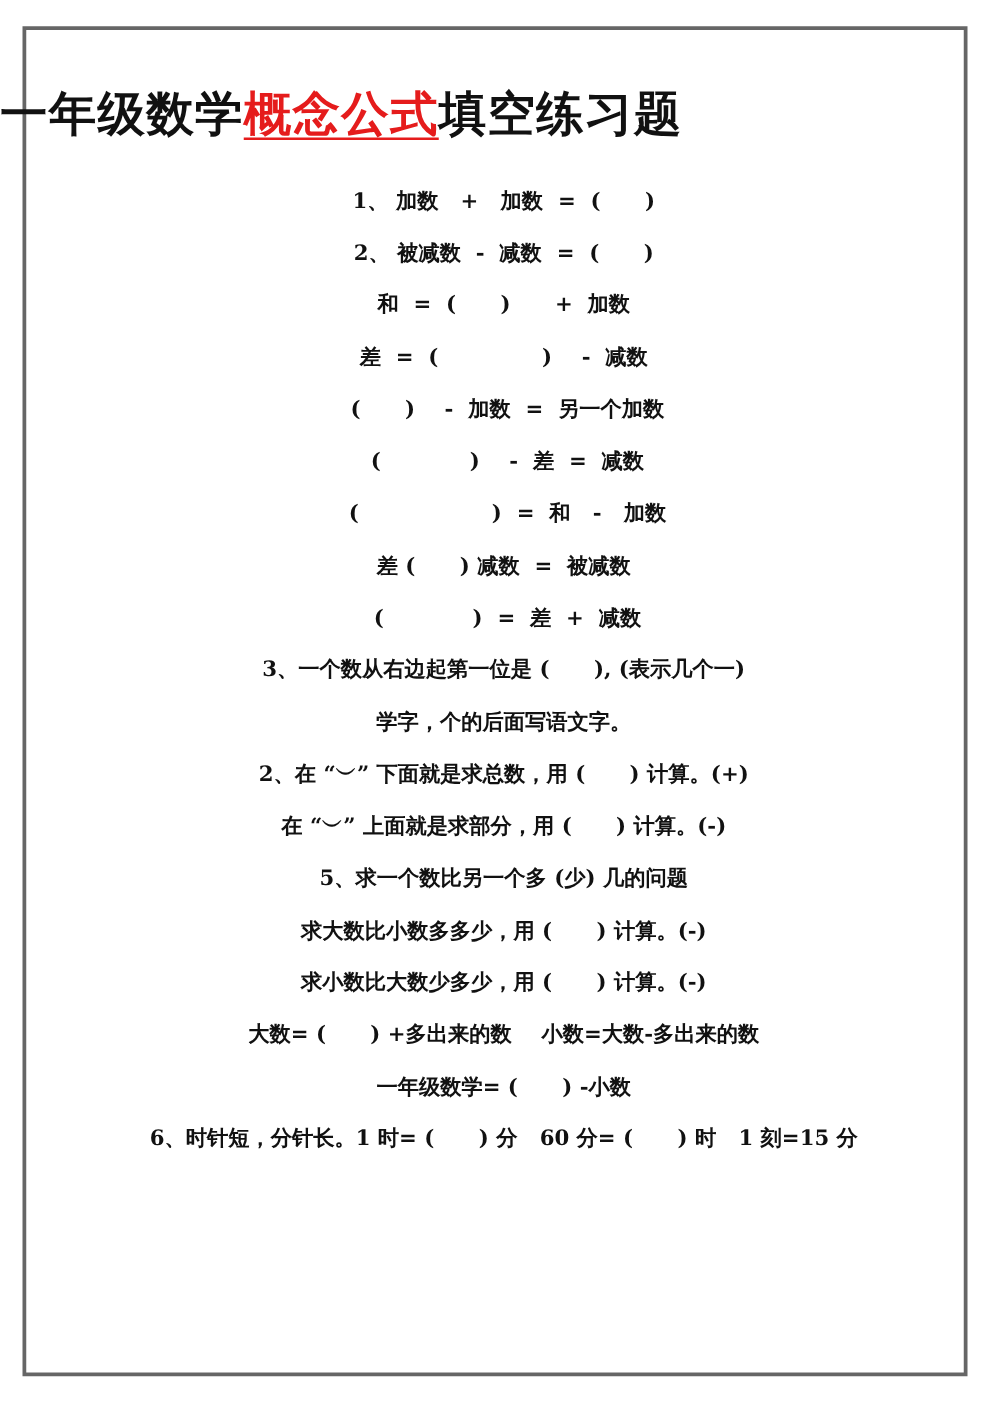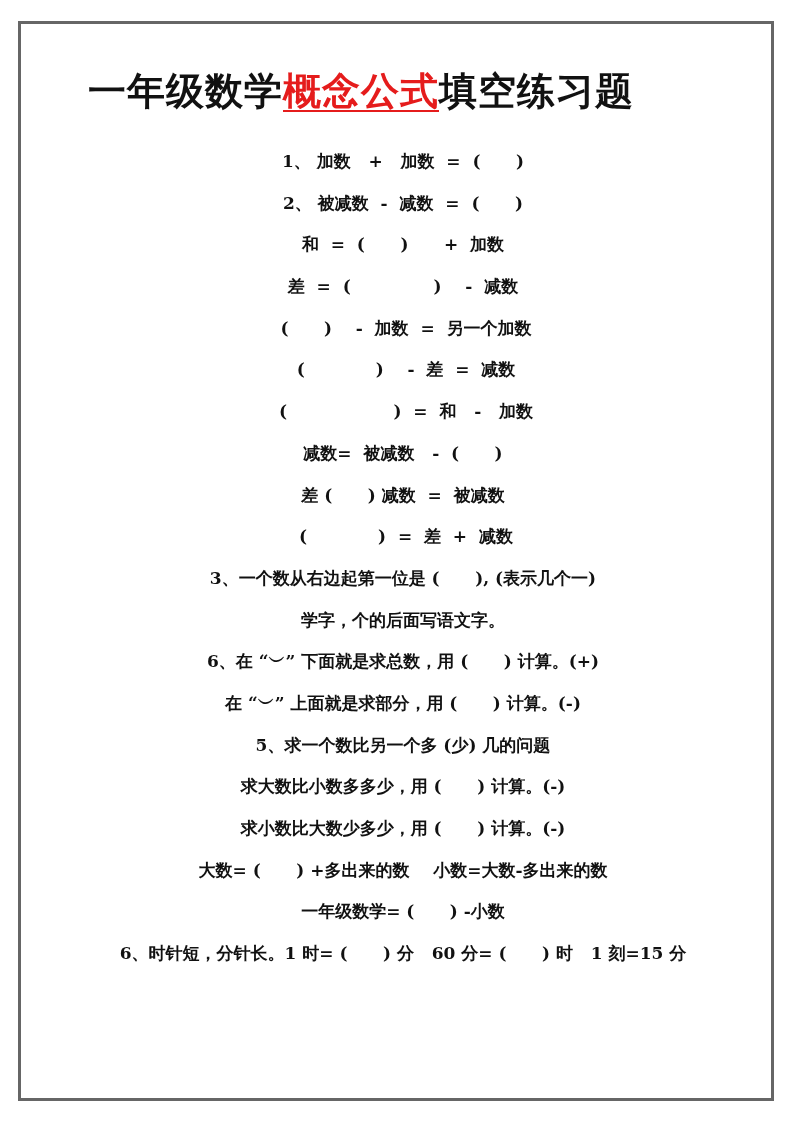--- a/index.html
+++ b/index.html
@@ -22,21 +22,21 @@
       width: 750px;
       height: 1074px;
       border: 3px solid #666;
       box-sizing: content-box;
     }
     .title {
       position: absolute;
       top: 66px;
       left: 0;
       width: 634px;
-      text-align: right;
+      text-align: left;
       font-family: "DejaVu Sans", "Liberation Sans", sans-serif;
       font-weight: bold;
       font-size: 38px;
       letter-spacing: 1px;
       color: #111;
       line-height: 50px;
     }
     .title .accent {
       color: #e51c1c;
       text-decoration: underline;
@@ -66,26 +66,25 @@
 <div class="title"><span>一年级数学</span><span class="accent">概念公式</span><span>填空练习题</span></div>
 
 <div class="lines">
   <div class="line">1、 加数   +   加数  =  (      )</div>
   <div class="line">2、 被减数  -  减数  =  (      )</div>
   <div class="line">和  =  (      )      +  加数</div>
   <div class="line">差  =  (              )    -  减数</div>
   <div class="line"> (      )    -  加数  =  另一个加数</div>
   <div class="line"> (            )    -  差  =  减数</div>
   <div class="line"> (                  )  =  和   -   加数</div>
-  <div class="line">减数=  被减数   -  (      )</div>
   <div class="line">差 (      ) 减数  =  被减数</div>
   <div class="line"> (            )  =  差  +  减数</div>
   <div class="line">3、一个数从右边起第一位是 (      ), (表示几个一)</div>
   <div class="line">学字，个的后面写语文字。</div>
-  <div class="line">6、在 “︶” 下面就是求总数，用 (      ) 计算。(+)</div>
+  <div class="line">2、在 “︶” 下面就是求总数，用 (      ) 计算。(+)</div>
   <div class="line">在 “︶” 上面就是求部分，用 (      ) 计算。(-)</div>
   <div class="line">5、求一个数比另一个多 (少) 几的问题</div>
   <div class="line">求大数比小数多多少，用 (      ) 计算。(-)</div>
   <div class="line">求小数比大数少多少，用 (      ) 计算。(-)</div>
   <div class="line">大数= (      ) +多出来的数    小数=大数-多出来的数</div>
   <div class="line">一年级数学= (      ) -小数</div>
   <div class="line">6、时针短，分针长。1 时= (      ) 分   60 分= (      ) 时   1 刻=15 分</div>
 </div>
 
 </body></html>

